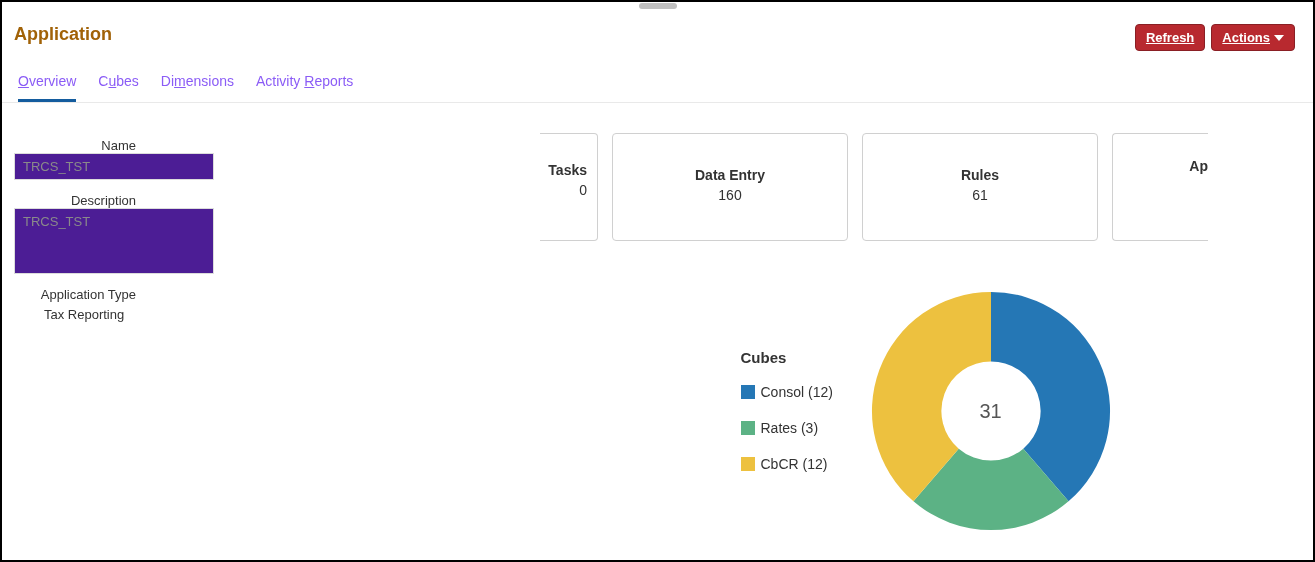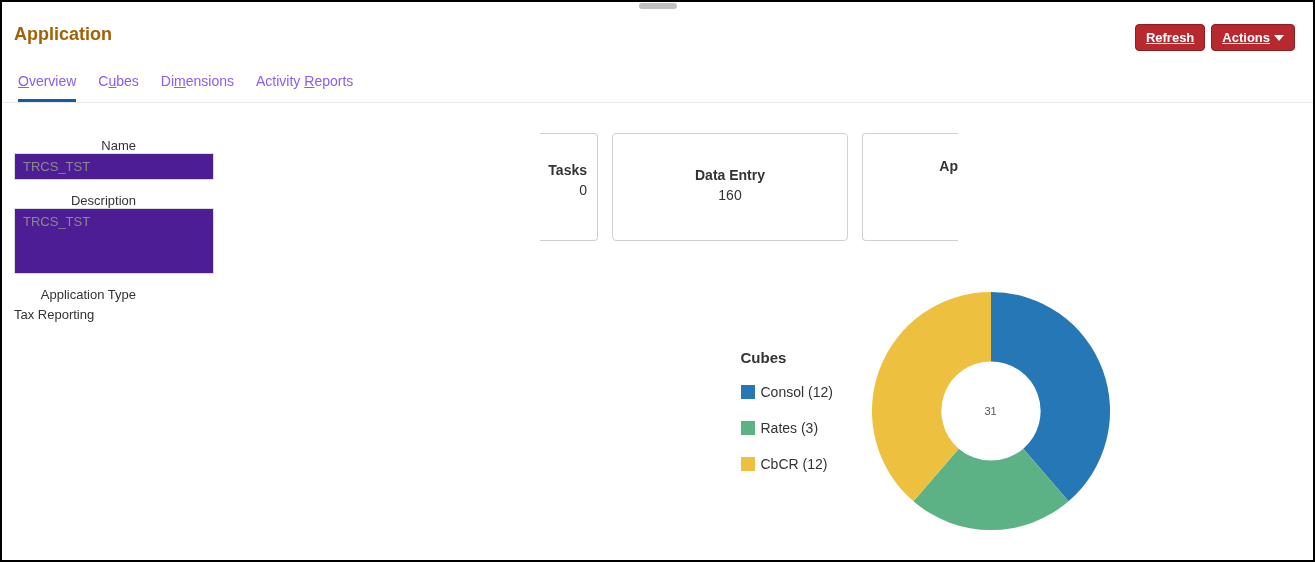--- a/index.html
+++ b/index.html
@@ -15,35 +15,35 @@
   .tabs { display: flex; gap: 22px; padding: 18px 0 0 16px; border-bottom: 1px solid #e9e9e9; }
   .tab { color: #8b5cf6; font-size: 14px; padding: 4px 0 10px 0; cursor: pointer; }
   .tab .ul { text-decoration: underline; }
   .tab.active { border-bottom: 3px solid #145c9e; font-weight: 400; }
   .content { display: flex; padding: 30px 12px 10px 12px; gap: 20px; align-items: flex-start; }
   .form-area { width: 520px; }
   .form-row { display: flex; align-items: flex-start; margin-bottom: 8px; flex-direction: column; }
   .form-label { width: 132px; text-align: right; padding-right: 10px; font-size: 13px; color: #333; padding-top: 5px; }
   .form-input { width: 200px; background: #4c1d95; border: 1px solid #dcdcdc; color: #8a8a8a; font-size: 13px; padding: 5px 8px; font-family: inherit; }
   textarea.form-input { height: 66px; resize: none; }
-  .form-static { font-size: 13px; padding-top: 5px; }
+  .form-static { font-size: 13px; padding-top: 5px; margin-left: 30px; }
   .right-area { flex: 1; position: relative; }
   .cards { display: flex; gap: 14px; }
   .card { border: 1px solid #d0d0d0; border-radius: 4px; width: 236px; height: 108px; display: flex; flex-direction: column; align-items: center; justify-content: center; gap: 4px; cursor: pointer; }
   .card-title { font-size: 14px; font-weight: 700; color: #333; margin-top: -4px; }
   .card-value { font-size: 14px; color: #333; }
   .card.partial-left { border-left: none; border-top-left-radius: 0; border-bottom-left-radius: 0; margin-left: -14px; width: 58px; align-items: flex-end; padding-right: 10px; justify-content: flex-start; padding-top: 32px; }
   .card.partial-right { border-right: none; border-top-right-radius: 0; border-bottom-right-radius: 0; width: 96px; align-items: flex-end; padding-right: 0; justify-content: flex-start; padding-top: 28px; overflow: hidden; }
   .chart-block { display: flex; align-items: center; gap: 16px; margin-top: 46px; justify-content: center; }
   .legend { min-width: 110px; }
   .legend-title { font-weight: 700; font-size: 15px; margin-bottom: 2px; }
   .legend-row { display: flex; align-items: center; gap: 6px; font-size: 14px; line-height: 20px; margin-top: 16px; }
   .swatch { width: 14px; height: 14px; display: inline-block; }
   .donut-wrap { position: relative; width: 248px; height: 248px; }
-  .donut-center { position: absolute; left: 50%; top: 50%; transform: translate(-50%, -50%); font-size: 11px; color: #555; }
+  .donut-center { position: absolute; left: 50%; top: 50%; transform: translate(-50%, -50%); font-size: 20px; color: #555; }
   svg.donut { width: 248px; height: 248px; }
 </style>
 </head>
 <body>
 <div class="frame">
 
   <div class="drag-handle"></div>
 
   <div class="header">
     <h1 class="page-title">Application</h1>
@@ -93,20 +93,24 @@
     <div class="right-area">
       <div class="cards">
         <div class="card partial-left">
           <div class="card-title">Tasks</div>
           <div class="card-value">0</div>
         </div>
         <div class="card">
           <div class="card-title">Data Entry</div>
           <div class="card-value">160</div>
         </div>
+        <div class="card">
+          <div class="card-title">Rules</div>
+          <div class="card-value">61</div>
+        </div>
         <div class="card partial-right">
           <div class="card-title">Ap</div>
         </div>
       </div>
 
       <div class="chart-block">
         <div class="legend">
           <div class="legend-title">Cubes</div>
           <div class="legend-row">
             <span class="swatch" style="background:#2577b5"></span>

